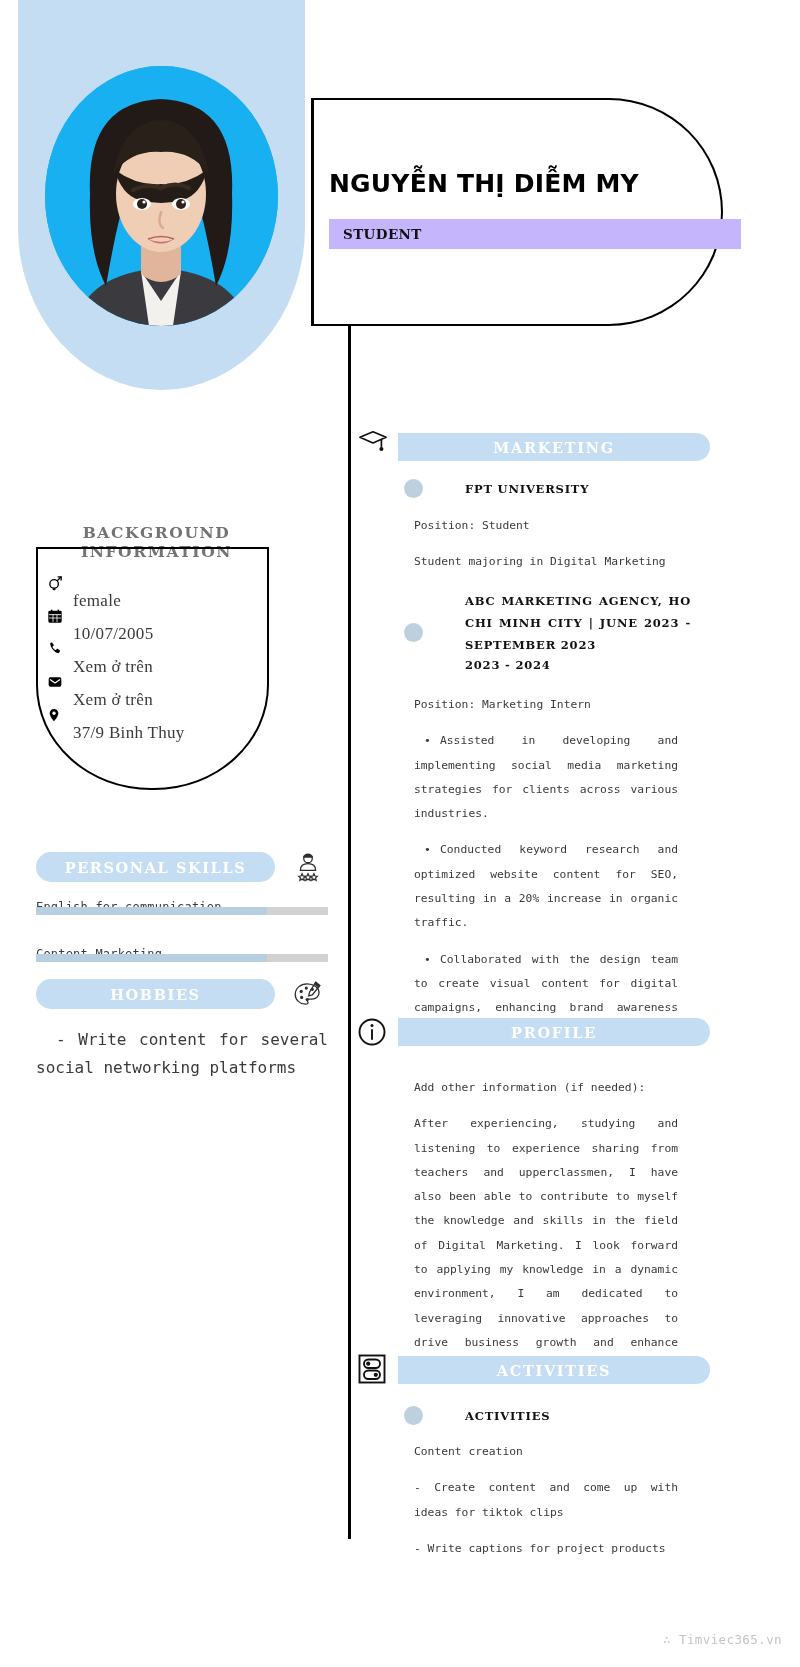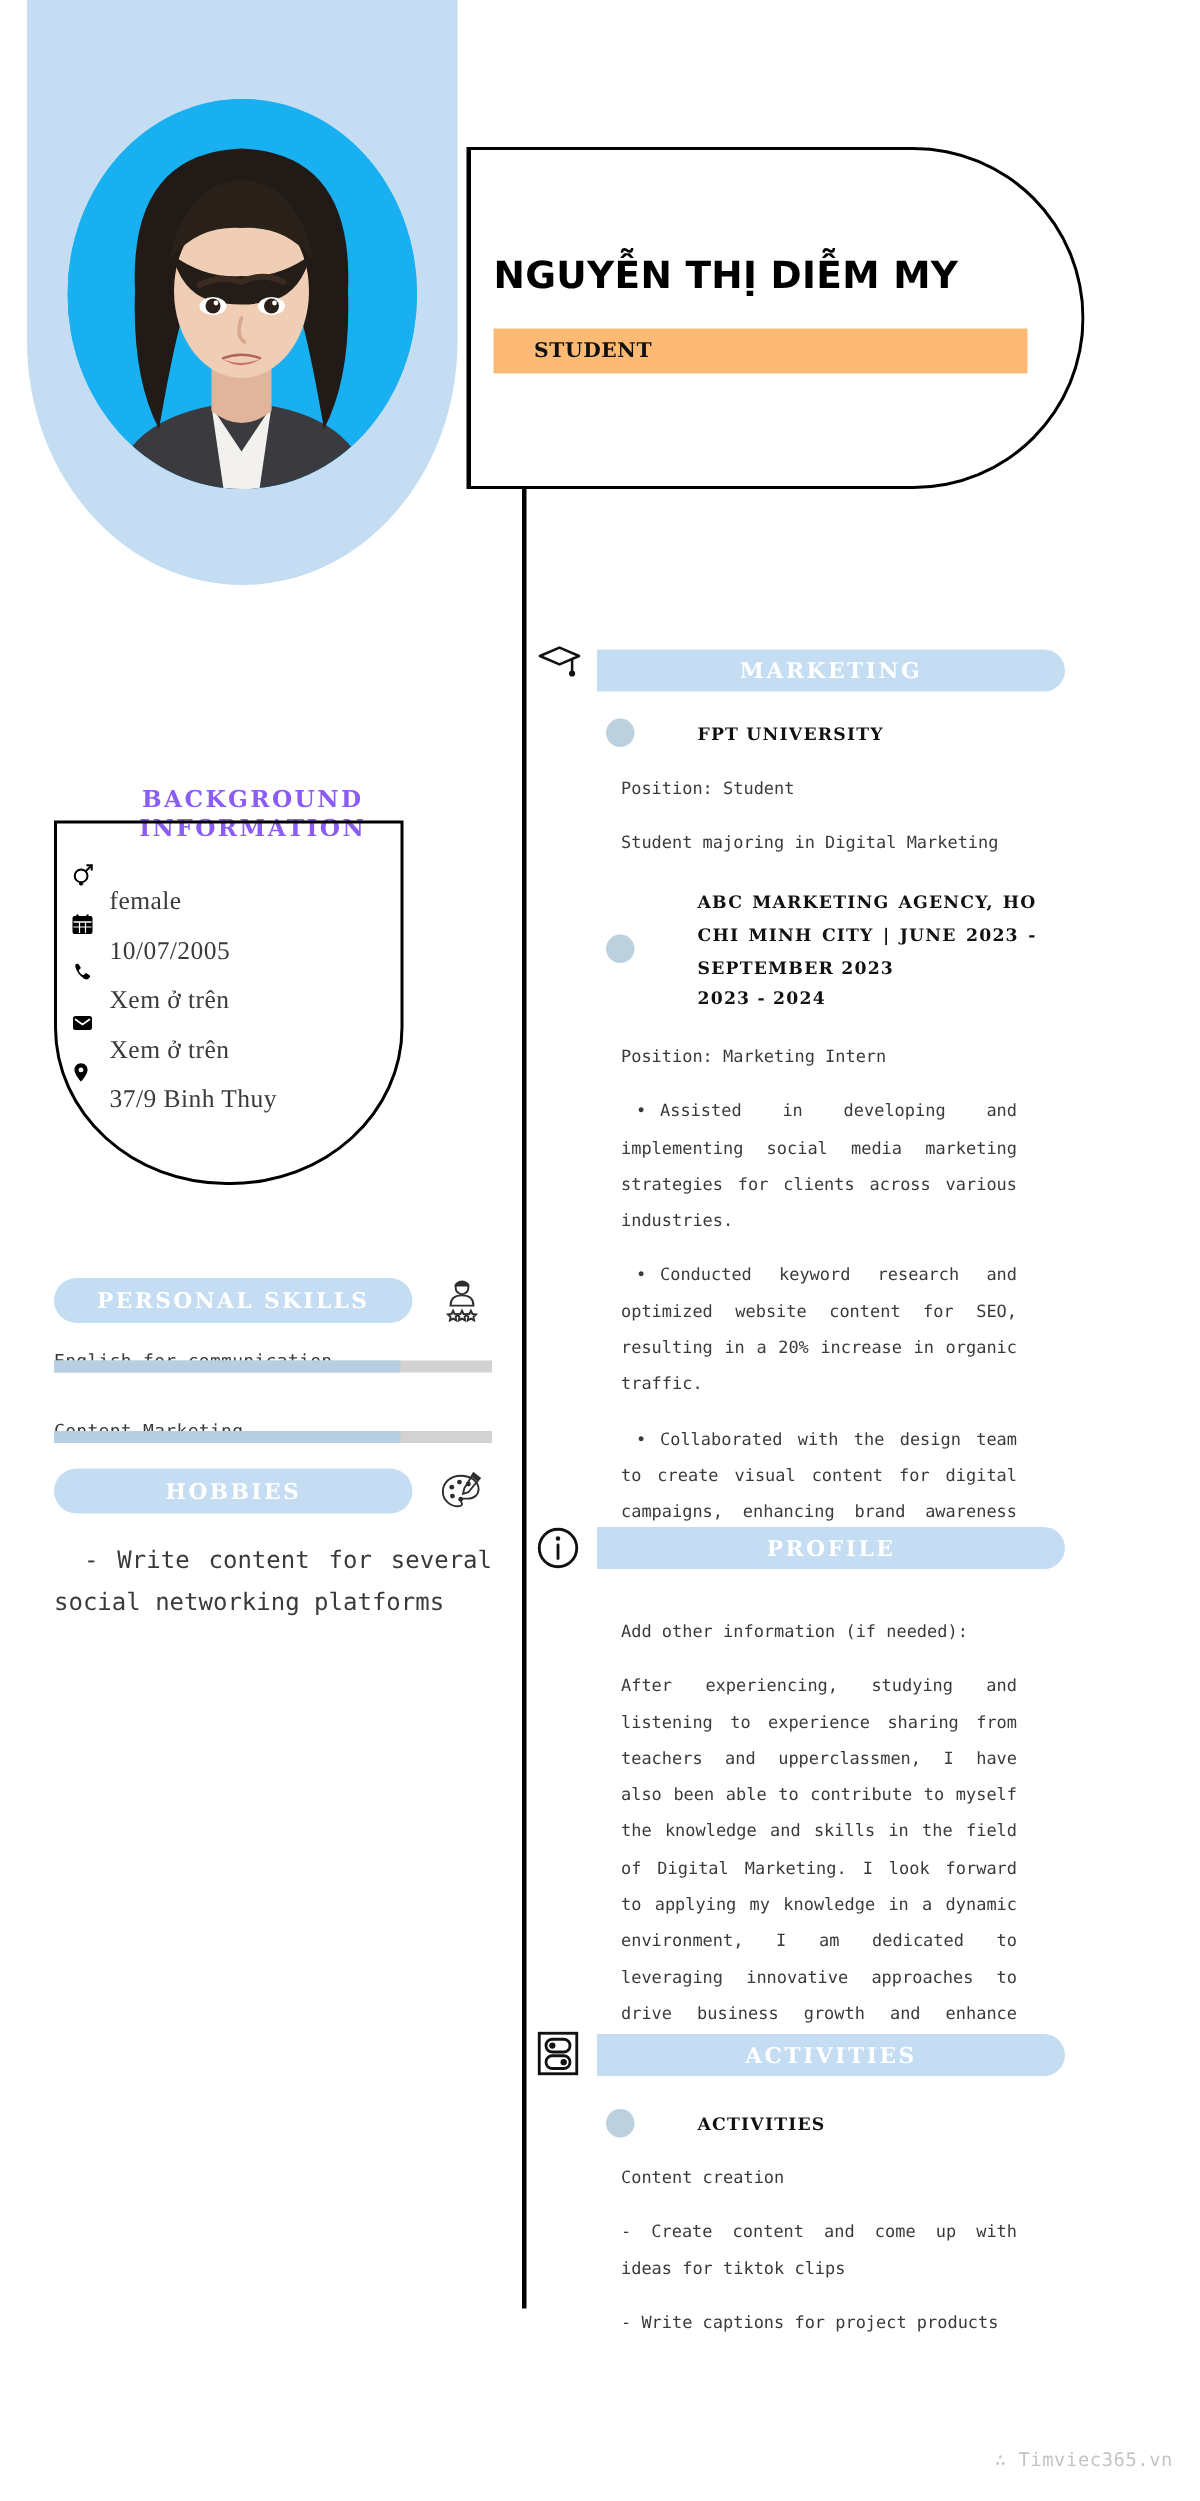--- a/index.html
+++ b/index.html
@@ -67,26 +67,26 @@
     font-size: 25px;
     letter-spacing: 0.2px;
     color: #000;
     line-height: 1.1;
   }
 
   .role-bar {
     position: absolute;
     left: 329px;
     top: 219px;
-    width: 356px;
+    width: 412px;
     height: 30px;
-    background: #fdba74;
+    background: #c4b5fd;
     display: flex;
     align-items: center;
-    padding-left: 27px;
+    padding-left: 14px;
   }
   .role-bar span {
     font-family: "DejaVu Serif", serif;
     font-weight: 700;
     font-size: 13.5px;
     color: #111;
     letter-spacing: 0.4px;
   }
 
   
@@ -95,29 +95,29 @@
     left: 348px;
     top: 326px;
     width: 2.5px;
     height: 1213px;
     background: #000;
   }
 
   
   .bg-heading {
     position: absolute;
-    left: 16px;
+    left: 4px;
     top: 523px;
     width: 305px;
     text-align: center;
     font-family: "DejaVu Serif", serif;
     font-weight: 700;
     font-size: 15.5px;
     letter-spacing: 1.6px;
-    color: #8b5cf6;
+    color: #737373;
   }
 
   .bg-shield {
     position: absolute;
     left: 36px;
     top: 547px;
     width: 233px;
     height: 243px;
     border: 2.2px solid #000;
     border-bottom-left-radius: 115px 105px;

